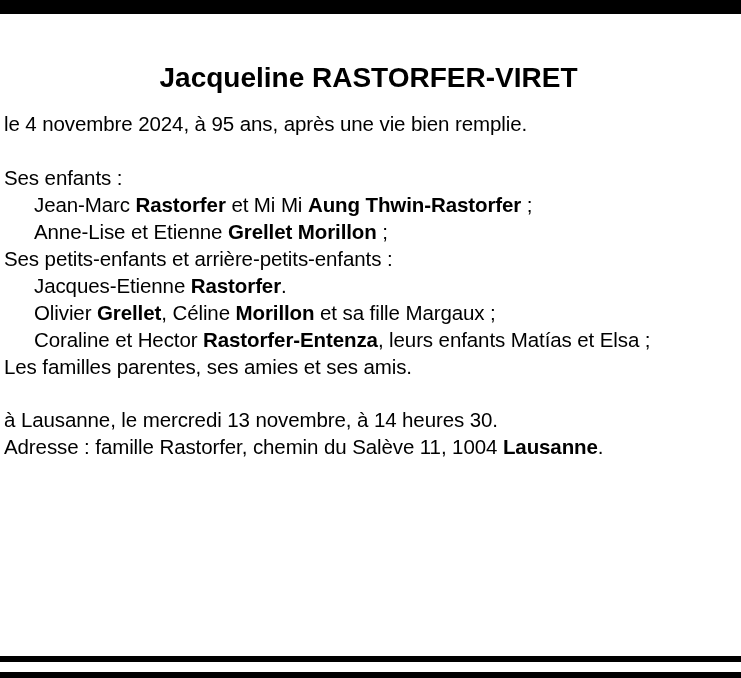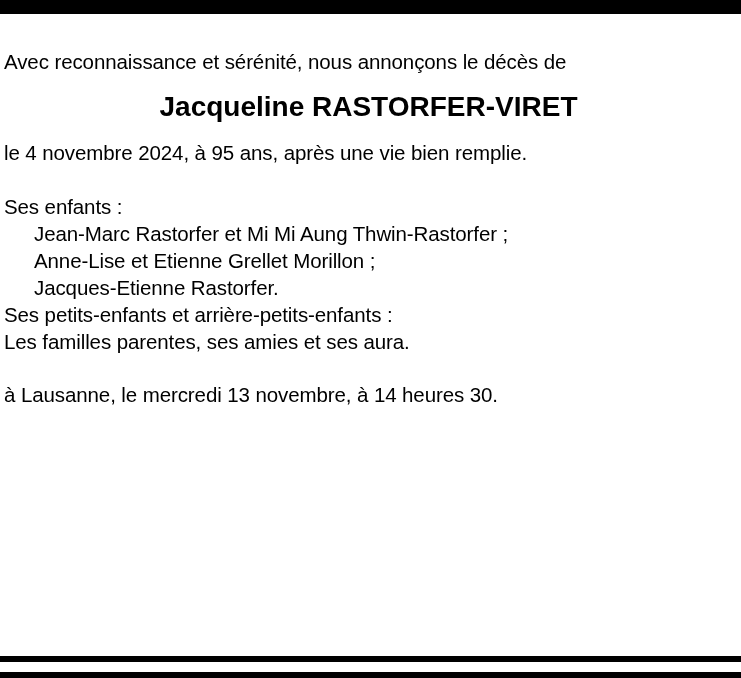--- a/index.html
+++ b/index.html
@@ -74,54 +74,56 @@
   .indent {
     padding-left: 30px;
   }
   .blank {
     height: 27px;
   }
   .blank-small {
     height: 26px;
   }
   b, .b {
-    font-weight: normal;
+    font-weight: bold;
   }
   .seg {
     white-space: pre-wrap;
   }
 </style>
 </head>
 <body>
 
 <div class="notice">
 
   <div class="rule-top"></div>
 
   <div class="content">
 
-    <div class="line intro">Avec reconnaissance et sérénité, nous annonçons le décès de</div>
 
     <div class="deceased-name">Jacqueline RASTORFER-VIRET</div>
 
     <div class="line">le 4 novembre 2024, à 95 ans, après une vie bien remplie.</div>
 
     <div class="blank"></div>
 
     <div class="line">Ses enfants :</div>
     <div class="line indent"><span class="seg">Jean-Marc </span><span class="seg b">Rastorfer</span><span class="seg"> et Mi Mi </span><span class="seg b">Aung Thwin-Rastorfer</span><span class="seg"> ;</span></div>
     <div class="line indent"><span class="seg">Anne-Lise et Etienne </span><span class="seg b">Grellet Morillon</span><span class="seg"> ;</span></div>
-    <div class="line indent"><span class="seg">Jacques-Etienne </span><span class="seg b">Rastorfer</span><span class="seg">.</span></div>
-
     <div class="line">Ses petits-enfants et arrière-petits-enfants :</div>
 
-    <div class="line">Les familles parentes, ses amies et ses aura.</div>
+    <div class="line indent"><span class="seg">Jacques-Etienne </span><span class="seg b">Rastorfer</span><span class="seg">.</span></div>
+    <div class="line indent"><span class="seg">Olivier </span><span class="seg b">Grellet</span><span class="seg">, Céline </span><span class="seg b">Morillon</span><span class="seg"> et sa fille Margaux ;</span></div>
+    <div class="line indent"><span class="seg">Coraline et Hector </span><span class="seg b">Rastorfer-Entenza</span><span class="seg">, leurs enfants Matías et Elsa ;</span></div>
+
+    <div class="line">Les familles parentes, ses amies et ses amis.</div>
 
     <div class="blank-small"></div>
 
     <div class="line"><span class="seg">à Lausanne, le mercredi 13 novembre, à 14 heures 30.</span></div>
+    <div class="line"><span class="seg">Adresse : famille Rastorfer, chemin du Salève 11, 1004 </span><span class="seg b">Lausanne</span><span class="seg">.</span></div>
 
   </div>
 
   <div class="rule-bottom"></div>
   <div class="rule-bottom2"></div>
 
 </div>
 
 </body></html>

